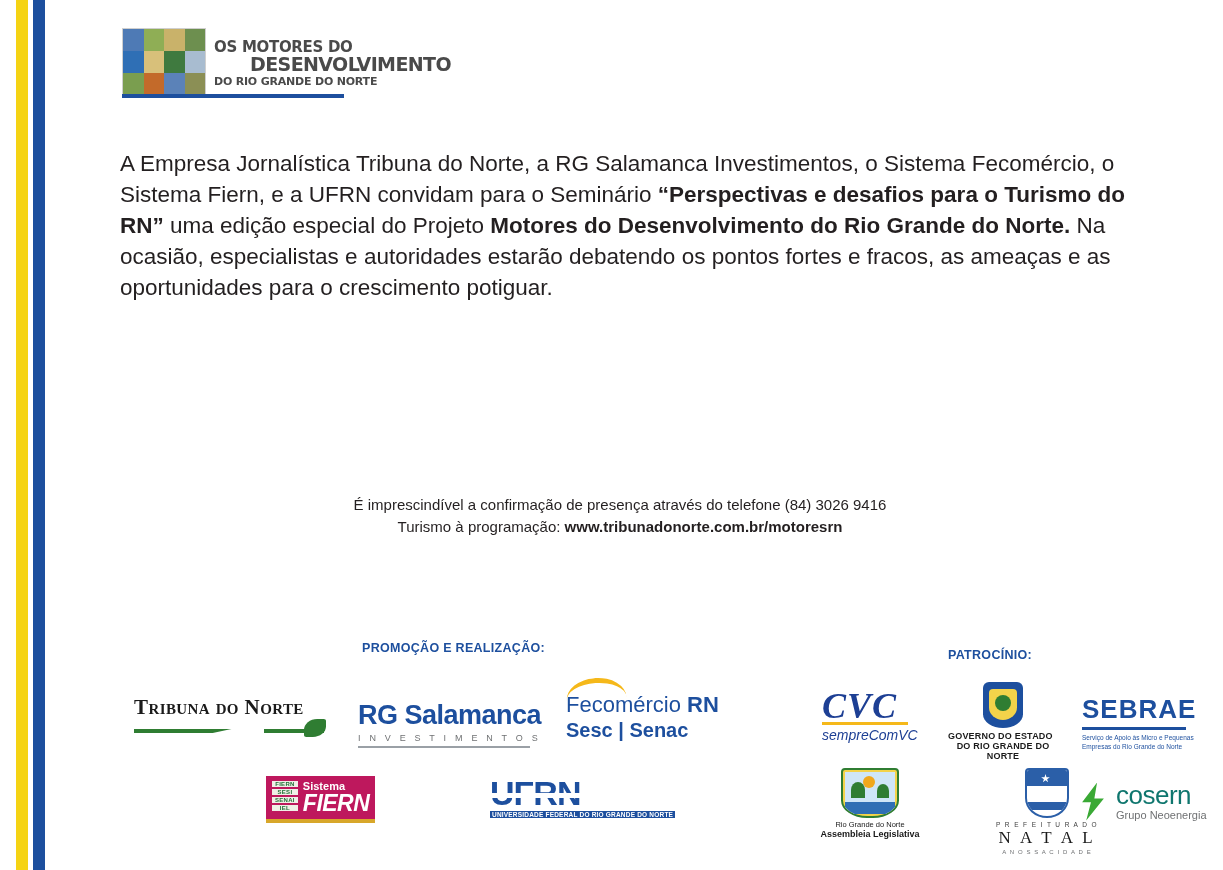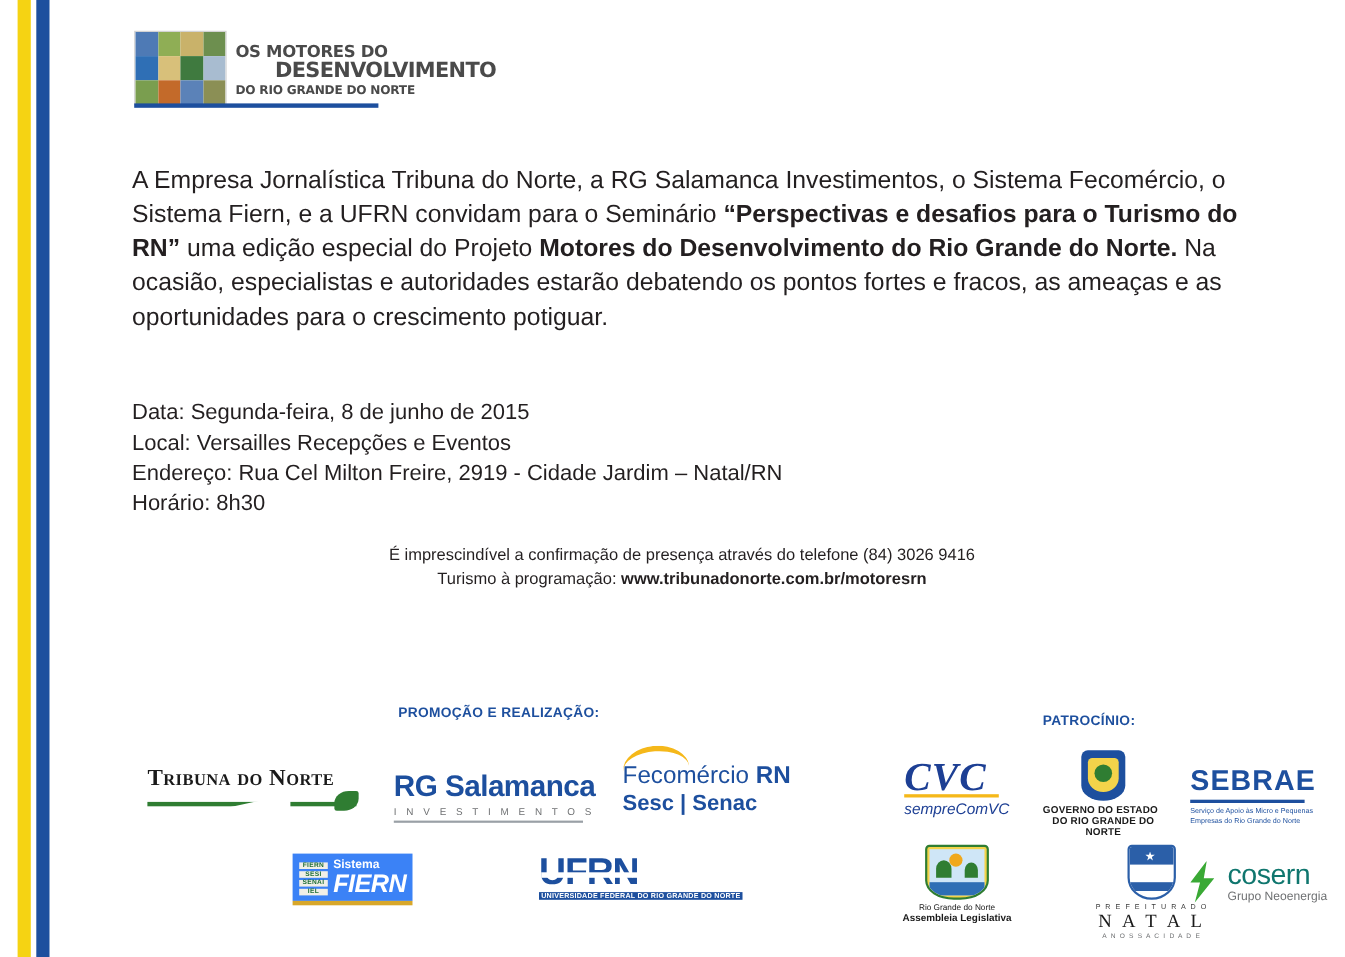--- a/index.html
+++ b/index.html
@@ -279,22 +279,22 @@
     letter-spacing: 1px; white-space: nowrap;
   }
   .sebrae-rule { width: 104px; height: 3px; background: #1d4f9e; margin-top: 2px;}
   .sebrae-sub {
     font-size: 6.5px; color: #1d4f9e; margin-top: 3px; line-height: 9px;
     white-space: nowrap;
   }
 
   
   .fiern-box {
-    display: flex; align-items: flex-end;
-    background: #3b82f6;
+    display: flex; align-items: flex-start;
+    background: #be185d;
     padding: 4px 6px;
   }
   .fiern-left {
     display: flex; flex-direction: column; justify-content: center;
     margin-right: 5px;
   }
   .fiern-left span {
     background: #f0efe7; color: #1f6f36;
     font-size: 6px; font-weight: bold;
     padding: 0 3px; margin: 1px 0; letter-spacing: 0.3px;
@@ -393,26 +393,20 @@
       <div class="logo-l2">DESENVOLVIMENTO</div>
       <div class="logo-l3">DO RIO GRANDE DO NORTE</div>
     </div>
     <div class="logo-bar"></div>
   </div>
 
   <div class="invite">
     <span>A Empresa Jornalística Tribuna do Norte, a RG Salamanca Investimentos, o Sistema Fecomércio, o Sistema Fiern, e a UFRN convidam para o Seminário </span><b>“Perspectivas e desafios para o Turismo do RN”</b><span> uma edição especial do Projeto </span><b>Motores do Desenvolvimento do Rio Grande do Norte.</b><span> Na ocasião, especialistas e autoridades estarão debatendo os pontos fortes e fracos, as ameaças e as oportunidades para o crescimento potiguar.</span>
   </div>
 
-  <div class="details">
-    <div>Data: Segunda-feira, 8 de junho de 2015</div>
-    <div>Local: Versailles Recepções e Eventos</div>
-    <div>Endereço: Rua Cel Milton Freire, 2919 - Cidade Jardim – Natal/RN</div>
-    <div>Horário: 8h30</div>
-  </div>
 
   <div class="confirm">
     <div>É imprescindível a confirmação de presença através do telefone (84) 3026 9416</div>
     <div>
       <span>Turismo à programação: </span><b>www.tribunadonorte.com.br/motoresrn</b>
     </div>
   </div>
 
   <div class="sec-head sec-promo">PROMOÇÃO E REALIZAÇÃO:</div>
   <div class="sec-head sec-patro">PATROCÍNIO:</div>

